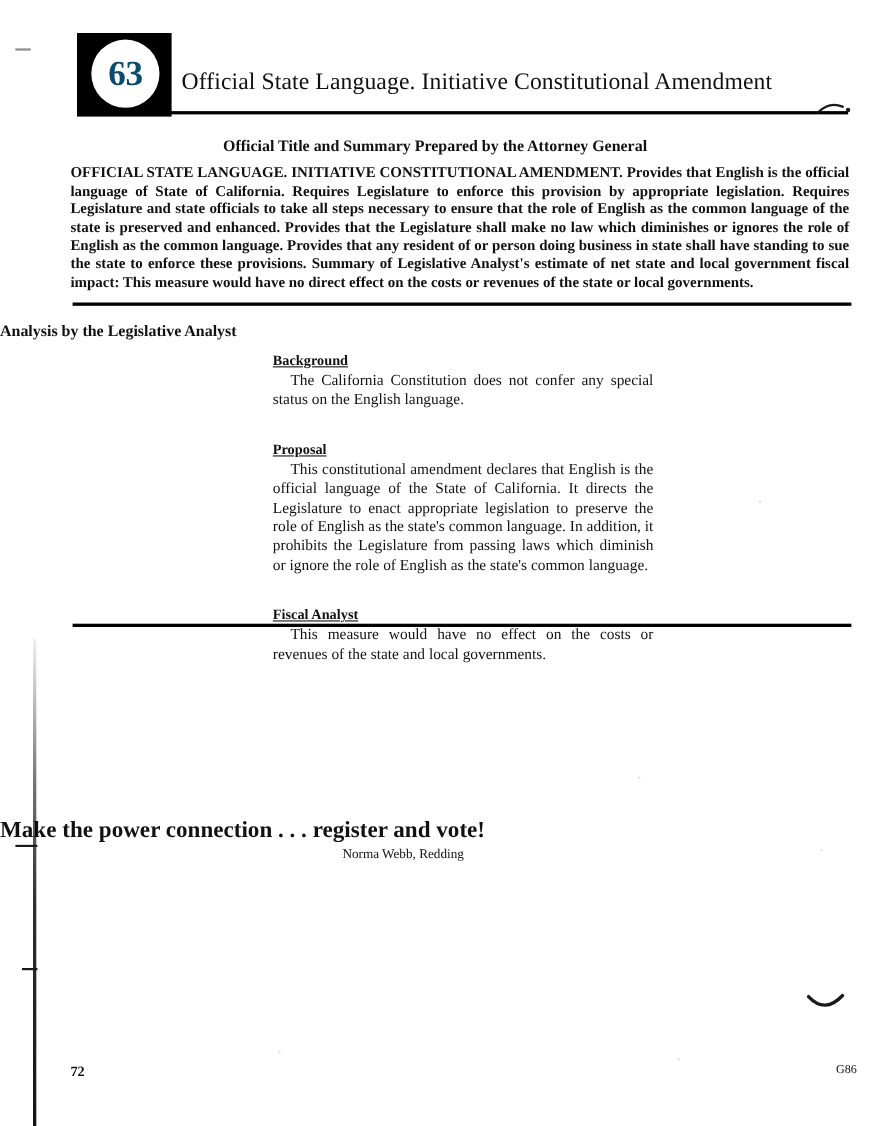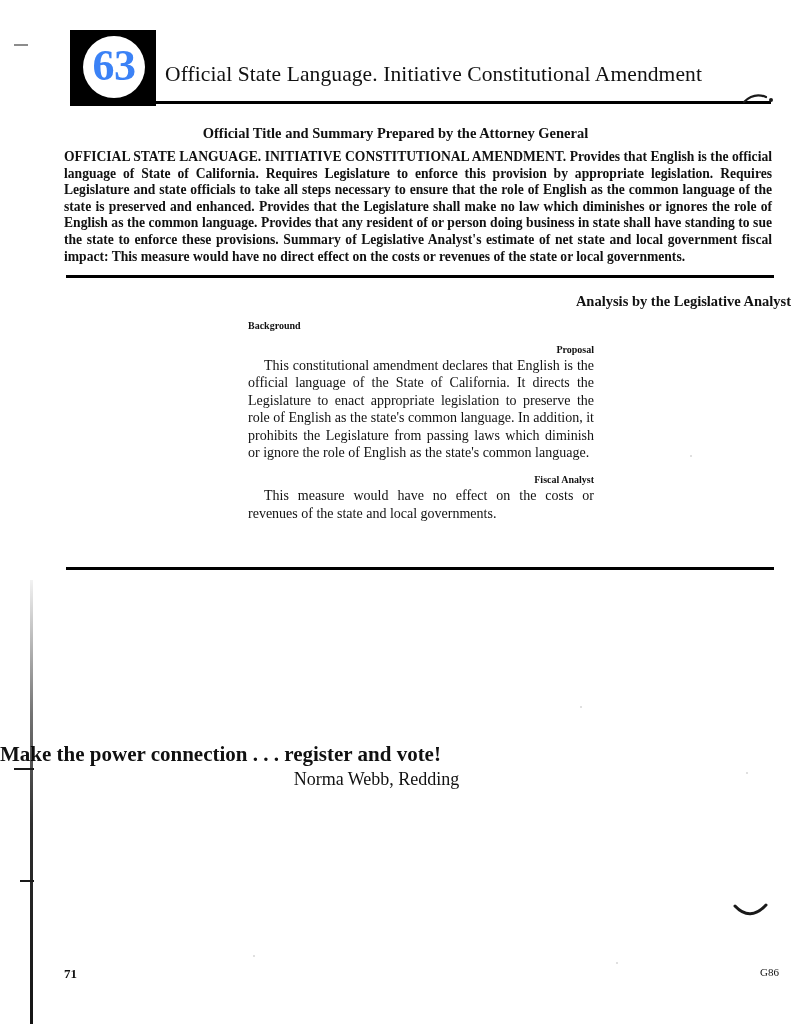--- a/index.html
+++ b/index.html
@@ -46,23 +46,23 @@
     width: 62px;
     height: 62px;
     border-radius: 50%;
     background: #ffffff;
     display: flex;
     align-items: center;
     justify-content: center;
   }
   .prop-badge-number {
     font-family: "Liberation Serif", "DejaVu Serif", serif;
-    font-size: 44px;
-    font-weight: bold;
-    color: #3b82f6;
+    font-size: 32px;
+    font-weight: bold;
+    color: #0c4a6e;
     letter-spacing: -0.5px;
     line-height: 1;
     padding-bottom: 2px;
   }
   .prop-title {
     position: absolute;
     left: 165px;
     top: 62px;
     width: 610px;
     font-size: 21.5px;
@@ -117,38 +117,38 @@
   }
   .rule-top { top: 275px; }
   .rule-bottom { top: 567px; }
 
   
   .analysis-heading {
     position: absolute;
     left: 0;
     top: 293px;
     width: 791px;
-    text-align: right;
+    text-align: left;
     font-size: 14.5px;
     font-weight: bold;
   }
   .analysis-col {
     position: absolute;
     left: 248px;
     top: 320px;
     width: 346px;
   }
   .analysis-sub {
-    font-size: 10px;
+    font-size: 13px;
     font-weight: bold;
     margin: 0 0 2px 0;
+    text-decoration: underline;
   }
   .analysis-sub.spaced {
-    margin-top: 13px;
-    text-align: right;
+    margin-top: 28px;
   }
   .analysis-para {
     font-size: 14px;
     line-height: 17.4px;
     text-align: justify;
     text-indent: 16px;
     margin: 0;
   }
 
   
@@ -160,22 +160,21 @@
     text-align: left;
     font-size: 21px;
     font-weight: bold;
   }
   .tagline-credit {
     position: absolute;
     left: 0;
     top: 769px;
     width: 733px;
     text-align: center;
-    font-size: 18px;
-    padding-left: 10px;
+    font-size: 12px;
   }
 
   
   .footer-left {
     position: absolute;
     left: 64px;
     top: 966px;
     font-size: 13px;
     font-weight: bold;
   }
@@ -262,40 +261,41 @@
   <div class="summary-body">OFFICIAL STATE LANGUAGE. INITIATIVE CONSTITUTIONAL AMENDMENT.  Provides that English is the official language of State of California. Requires Legislature to enforce this provision by appropriate legislation. Requires Legislature and state officials to take all steps necessary to ensure that the role of English as the common language of the state is preserved and enhanced. Provides that the Legislature shall make no law which diminishes or ignores the role of English as the common language. Provides that any resident of or person doing business in state shall have standing to sue the state to enforce these provisions. Summary of Legislative Analyst's estimate of net state and local government fiscal impact: This measure would have no direct effect on the costs or revenues of the state or local governments.</div>
 
   <div class="section-rule rule-top"></div>
 
   <div class="analysis-heading">Analysis by the Legislative Analyst</div>
 
   <div class="analysis-col">
 
     <div>
       <div class="analysis-sub">Background</div>
+      <p class="analysis-para">The California Constitution does not confer any special status on the English language.</p>
     </div>
 
     <div>
       <div class="analysis-sub spaced">Proposal</div>
       <p class="analysis-para">This constitutional amendment declares that English is the official language of the State of California. It directs the Legislature to enact appropriate legislation to preserve the role of English as the state's common language. In addition, it prohibits the Legislature from passing laws which diminish or ignore the role of English as the state's common language.</p>
     </div>
 
     <div>
       <div class="analysis-sub spaced">Fiscal Analyst</div>
       <p class="analysis-para">This measure would have no effect on the costs or revenues of the state and local governments.</p>
     </div>
 
   </div>
 
   <div class="section-rule rule-bottom"></div>
 
   <div class="tagline">Make the power connection . . . register and vote!</div>
   <div class="tagline-credit">Norma Webb, Redding</div>
 
-  <div class="footer-left">71</div>
+  <div class="footer-left">72</div>
   <div class="footer-right">G86</div>
 
   <div class="scan-binding"></div>
   <div class="scan-tick scan-tick-a"></div>
   <div class="scan-tick scan-tick-b"></div>
   <div class="scan-speck-top"></div>
 
   <svg class="scan-crescent" viewBox="0 0 38 22">
     <path d="M3 6 Q18 22 34 5" stroke="#1a1a1a" stroke-width="3" fill="none" stroke-linecap="round"></path>
   </svg>

